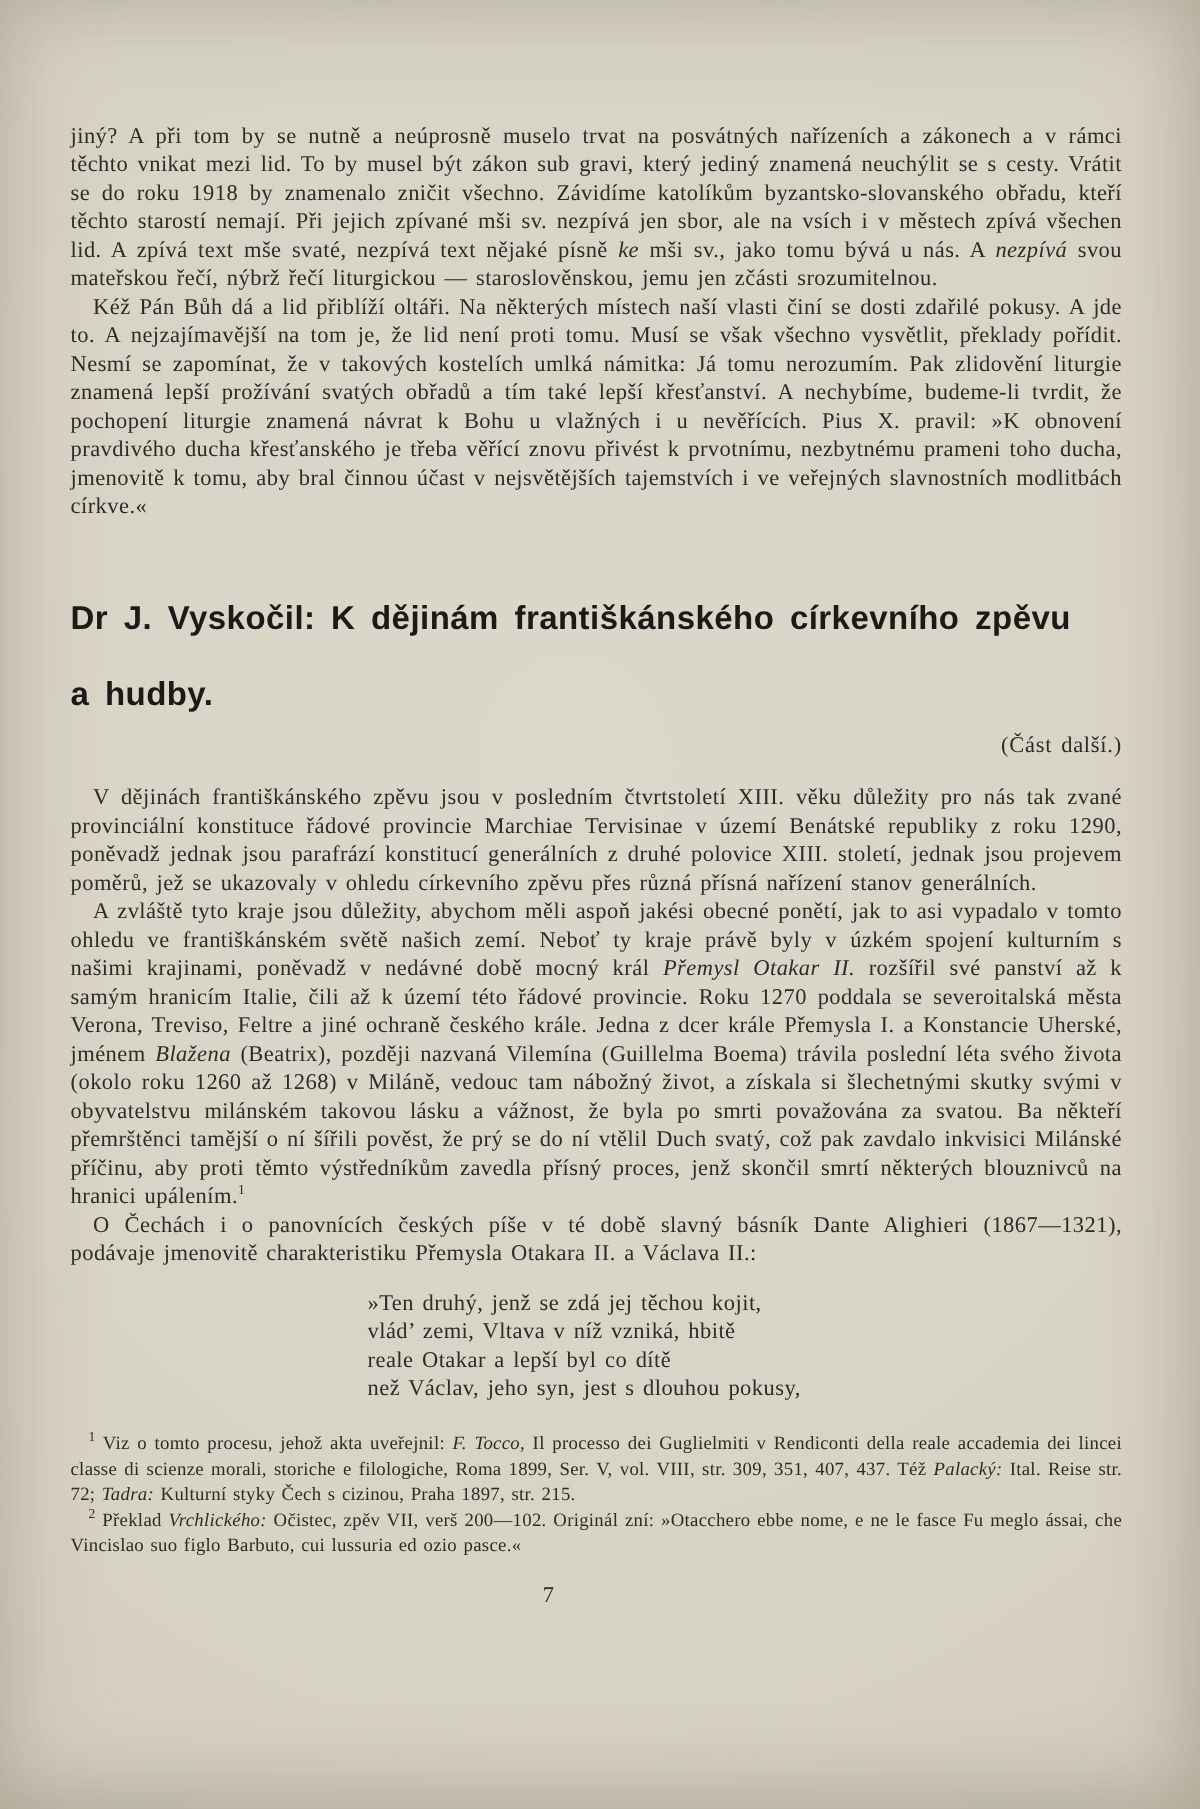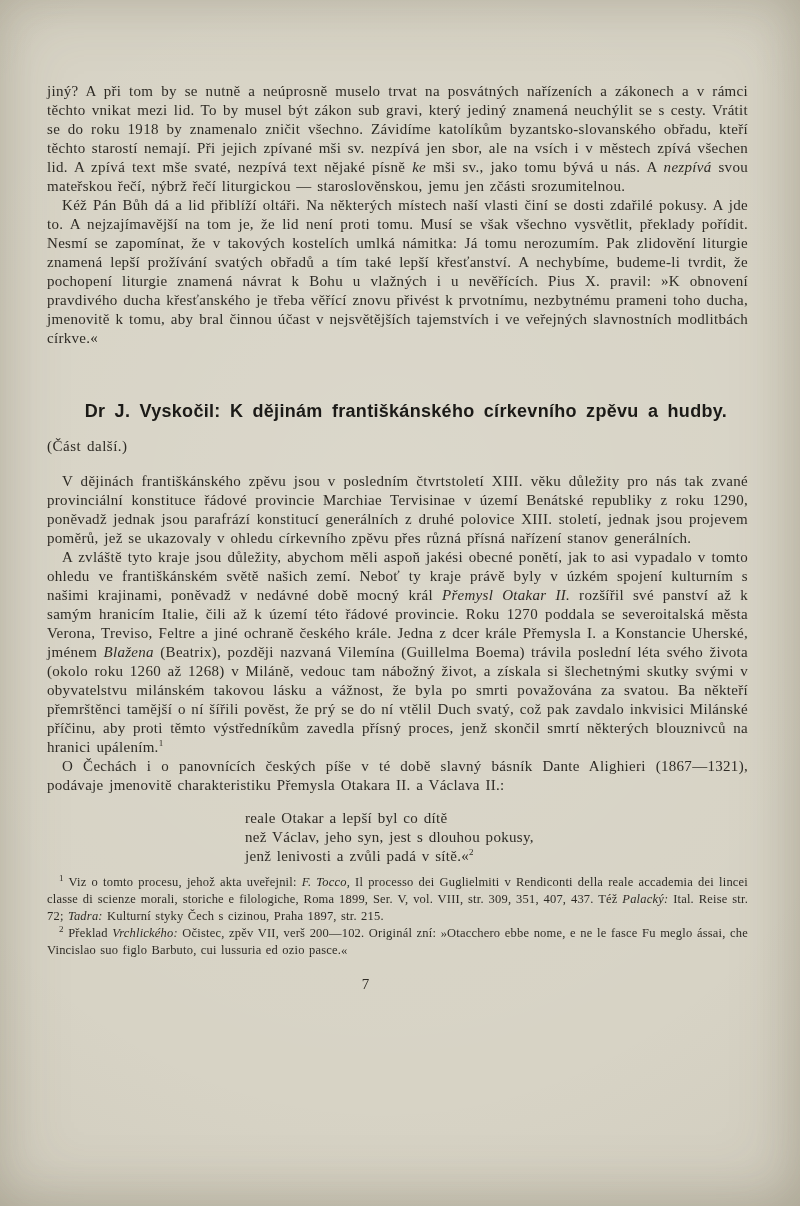--- a/index.html
+++ b/index.html
@@ -28,47 +28,47 @@
     word-spacing: 1.6px;
     hyphens: auto;
     -webkit-hyphens: auto;
   }
   .page p { margin: 0; }
   p.indent { text-indent: 15px; }
 
   .article-heading {
     font-family: "Liberation Sans", "DejaVu Sans", sans-serif;
     font-weight: bold;
-    font-size: 18px;
+    font-size: 22px;
     line-height: 51px;
     letter-spacing: 0.3px;
     word-spacing: 4px;
     color: #1b1a17;
-    text-align: right;
+    text-align: left;
     max-width: 680px;
     margin: 38px 0 0 0;
     hyphens: none;
     -webkit-hyphens: none;
   }
   .article-subheading {
-    text-align: left;
+    text-align: right;
     text-indent: 0;
     margin: 6px 0 0 0;
     letter-spacing: 0.5px;
   }
   .article-body { margin-top: 16px; }
 
   .poem {
     margin: 14px 0 0 198px;
     text-align: left;
   }
   .poem-line { line-height: 19px; }
 
   .footnotes {
-    margin-top: 8px;
+    margin-top: 18px;
     font-size: 12.5px;
     line-height: 17px;
     letter-spacing: 0.2px;
     word-spacing: 1px;
   }
   .footnote { text-indent: 12px; margin: 0; }
 
   sup {
     font-size: 9px;
     line-height: 0;
@@ -97,23 +97,24 @@
     <h1 class="article-heading">Dr J. Vyskočil: K dějinám františkánského církevního zpěvu a hudby.</h1>
     <p class="article-subheading">(Část další.)</p>
 
     <div class="article-body">
       <p class="indent"><span>V dějinách františkánského zpěvu jsou v posledním čtvrtstoletí XIII. věku důležity pro nás tak zvané provinciální konstituce řádové provincie Marchiae Tervisinae v území Benátské republiky z roku 1290, poněvadž jednak jsou parafrází konstitucí generálních z druhé polovice XIII. století, jednak jsou projevem poměrů, jež se ukazovaly v ohledu církevního zpěvu přes různá přísná nařízení stanov generálních.</span></p>
       <p class="indent"><span>A zvláště tyto kraje jsou důležity, abychom měli aspoň jakési obecné ponětí, jak to asi vypadalo v tomto ohledu ve františkánském světě našich zemí. Neboť ty kraje právě byly v úzkém spojení kulturním s našimi krajinami, poněvadž v nedávné době mocný král </span><em>Přemysl Otakar II.</em><span> rozšířil své panství až k samým hranicím Italie, čili až k území této řádové provincie. Roku 1270 poddala se severoitalská města Verona, Treviso, Feltre a jiné ochraně českého krále. Jedna z dcer krále Přemysla I. a Konstancie Uherské, jménem </span><em>Blažena</em><span> (Beatrix), později nazvaná Vilemína (Guillelma Boema) trávila poslední léta svého života (okolo roku 1260 až 1268) v Miláně, vedouc tam nábožný život, a získala si šlechetnými skutky svými v obyvatelstvu milánském takovou lásku a vážnost, že byla po smrti považována za svatou. Ba někteří přemrštěnci tamější o ní šířili pověst, že prý se do ní vtělil Duch svatý, což pak zavdalo inkvisici Milánské příčinu, aby proti těmto výstředníkům zavedla přísný proces, jenž skončil smrtí některých blouznivců na hranici upálením.</span><sup>1</sup></p>
       <p class="indent"><span>O Čechách i o panovnících českých píše v té době slavný básník Dante Alighieri (1867—1321), podávaje jmenovitě charakteristiku Přemysla Otakara II. a Václava II.:</span></p>
     </div>
 
     <div class="poem">
+        <div class="poem-line"><span>»Ten druhý, jenž se zdá jej těchou kojit,</span></div>
+        <div class="poem-line"><span>vlád’ zemi, Vltava v níž vzniká, hbitě</span></div>
         <div class="poem-line"><span>reale Otakar a lepší byl co dítě</span></div>
         <div class="poem-line"><span>než Václav, jeho syn, jest s dlouhou pokusy,</span></div>
-        <div class="poem-line"><span>jenž lenivosti a zvůli padá v sítě.«</span><sup>2</sup></div>
       </div>
 
     <div class="footnotes">
       <p class="footnote"><sup>1</sup><span> Viz o tomto procesu, jehož akta uveřejnil: </span><em>F. Tocco,</em><span> Il processo dei Guglielmiti v Rendiconti della reale accademia dei lincei classe di scienze morali, storiche e filologiche, Roma 1899, Ser. V, vol. VIII, str. 309, 351, 407, 437. Též </span><em>Palacký:</em><span> Ital. Reise str. 72; </span><em>Tadra:</em><span> Kulturní styky Čech s cizinou, Praha 1897, str. 215.</span></p>
       <p class="footnote"><sup>2</sup><span> Překlad </span><em>Vrchlického:</em><span> Očistec, zpěv VII, verš 200—102. Originál zní: »Otacchero ebbe nome, e ne le fasce Fu meglo ássai, che Vincislao suo figlo Barbuto, cui lussuria ed ozio pasce.«</span></p>
     </div>
   </section>
 
   <div class="page-number">7</div>
 

